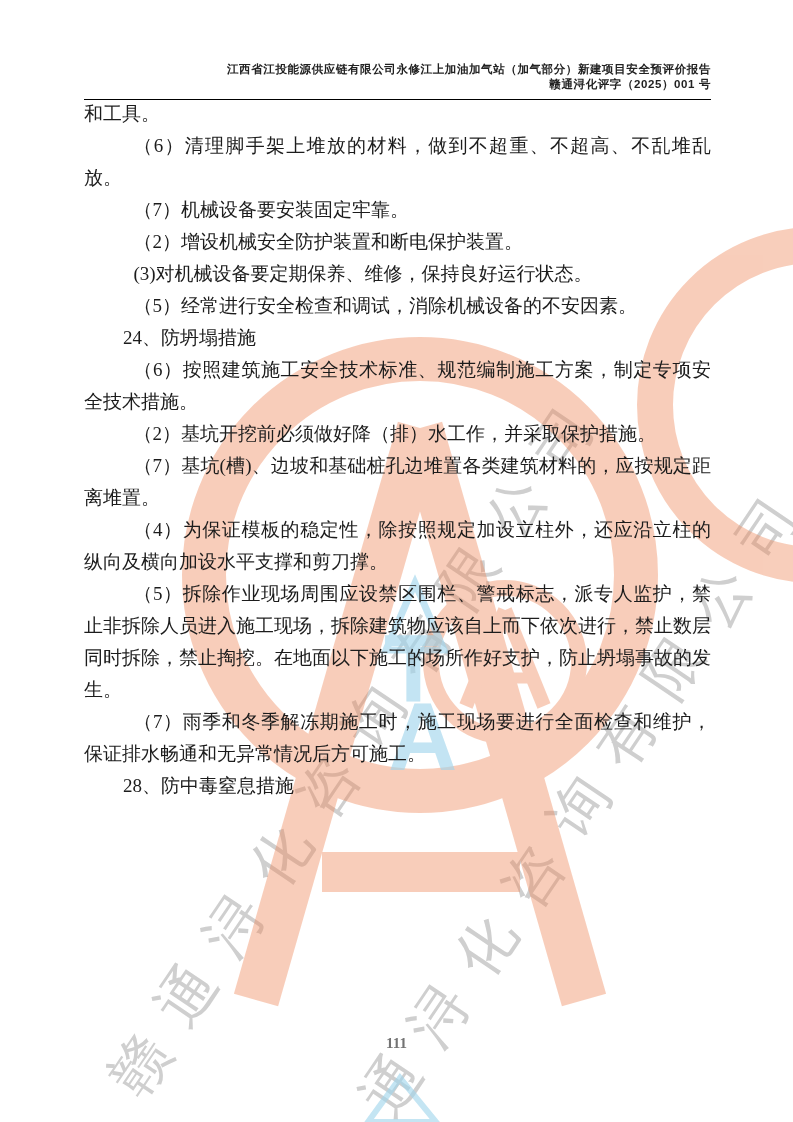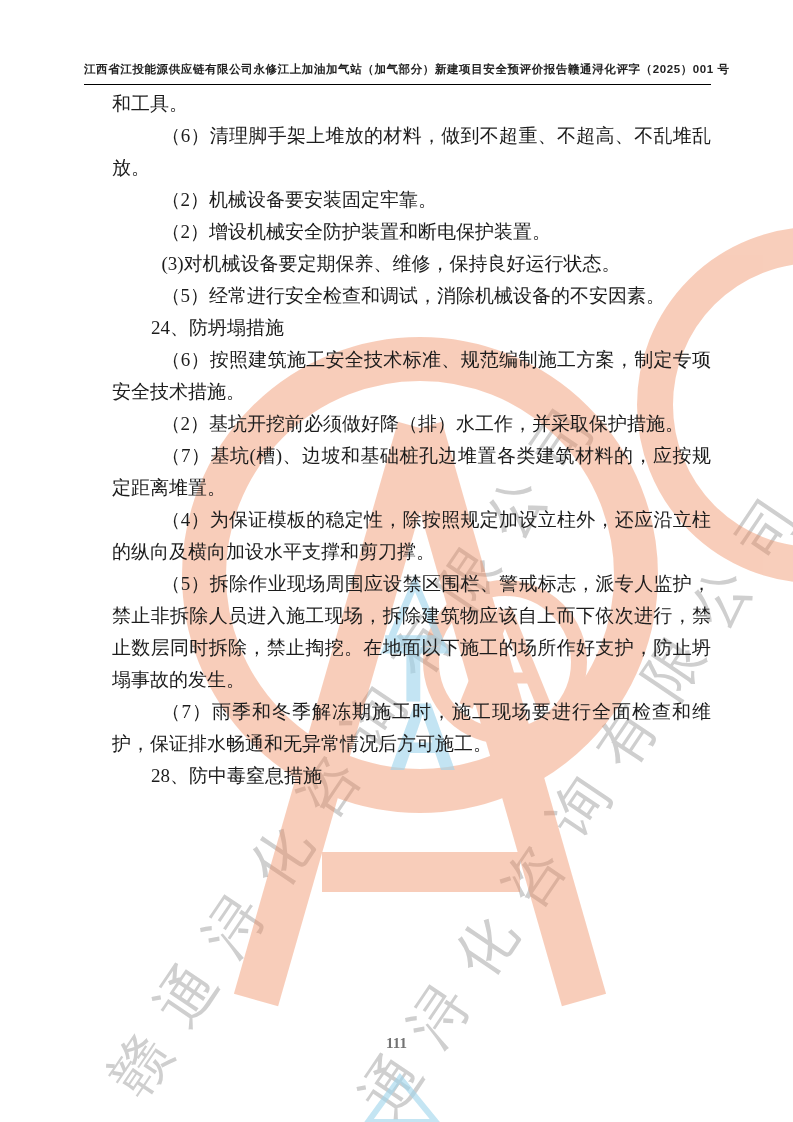--- a/index.html
+++ b/index.html
@@ -21,28 +21,28 @@
   .header{
     position:absolute;left:84px;right:82px;top:62px;
     z-index:2;
     display:flex;align-items:flex-end;
     font-family:"Liberation Sans","DejaVu Sans",sans-serif;
     font-weight:bold;font-size:11.5px;letter-spacing:0.6px;
     color:#222;
     padding-bottom:7px;
     border-bottom:1.6px solid #000;
     white-space:nowrap;
+    flex-direction:column;
   }
   
   .body-text{
-    position:absolute;left:84px;right:82px;top:88px;
+    position:absolute;left:84px;right:82px;top:98px;
     z-index:1;
     font-size:19px;line-height:32px;
     text-align:justify;
-    margin-left:28px;
   }
   .body-text p{margin:0;}
   .body-text p.indent{text-indent:2.6em;}
   .body-text p.section{text-indent:2.05em;}
   .body-text p.flush{text-indent:0;}
   
   .footer{
     position:absolute;left:0;right:0;top:1035px;
     z-index:2;
     text-align:center;
@@ -85,21 +85,21 @@
   </svg>
 
   <div class="header">
     <span>江西省江投能源供应链有限公司永修江上加油加气站（加气部分）新建项目安全预评价报告</span>
     <span>赣通浔化评字（2025）001 号</span>
   </div>
 
   <div class="body-text" id="body-text">
       <p class="flush">和工具。</p>
       <p class="indent">（6）清理脚手架上堆放的材料，做到不超重、不超高、不乱堆乱放。</p>
-      <p class="indent">（2）机械设备要安装固定牢靠。</p>
+      <p class="indent">（7）机械设备要安装固定牢靠。</p>
       <p class="indent">（2）增设机械安全防护装置和断电保护装置。</p>
       <p class="indent">(3)对机械设备要定期保养、维修，保持良好运行状态。</p>
       <p class="indent">（5）经常进行安全检查和调试，消除机械设备的不安因素。</p>
       <p class="section">24、防坍塌措施</p>
       <p class="indent">（6）按照建筑施工安全技术标准、规范编制施工方案，制定专项安全技术措施。</p>
       <p class="indent">（2）基坑开挖前必须做好降（排）水工作，并采取保护措施。</p>
       <p class="indent">（7）基坑(槽)、边坡和基础桩孔边堆置各类建筑材料的，应按规定距离堆置。</p>
       <p class="indent">（4）为保证模板的稳定性，除按照规定加设立柱外，还应沿立柱的纵向及横向加设水平支撑和剪刀撑。</p>
       <p class="indent">（5）拆除作业现场周围应设禁区围栏、警戒标志，派专人监护，禁止非拆除人员进入施工现场，拆除建筑物应该自上而下依次进行，禁止数层同时拆除，禁止掏挖。在地面以下施工的场所作好支护，防止坍塌事故的发生。</p>
       <p class="indent">（7）雨季和冬季解冻期施工时，施工现场要进行全面检查和维护，保证排水畅通和无异常情况后方可施工。</p>

